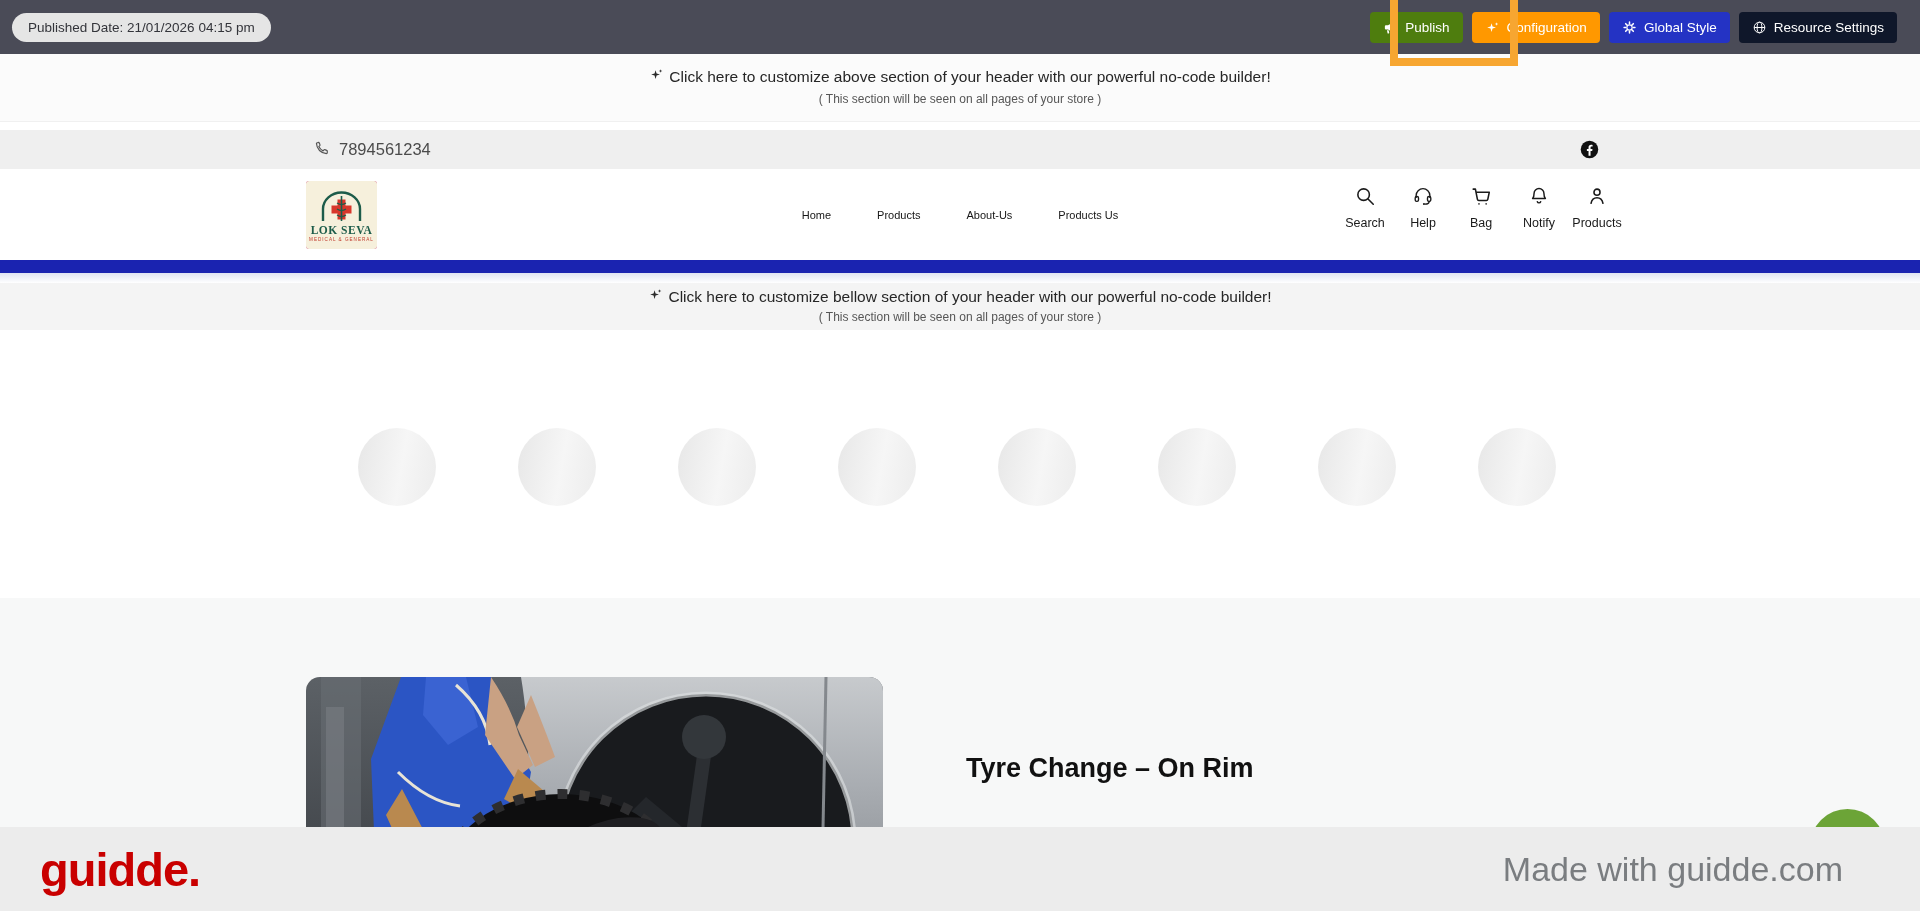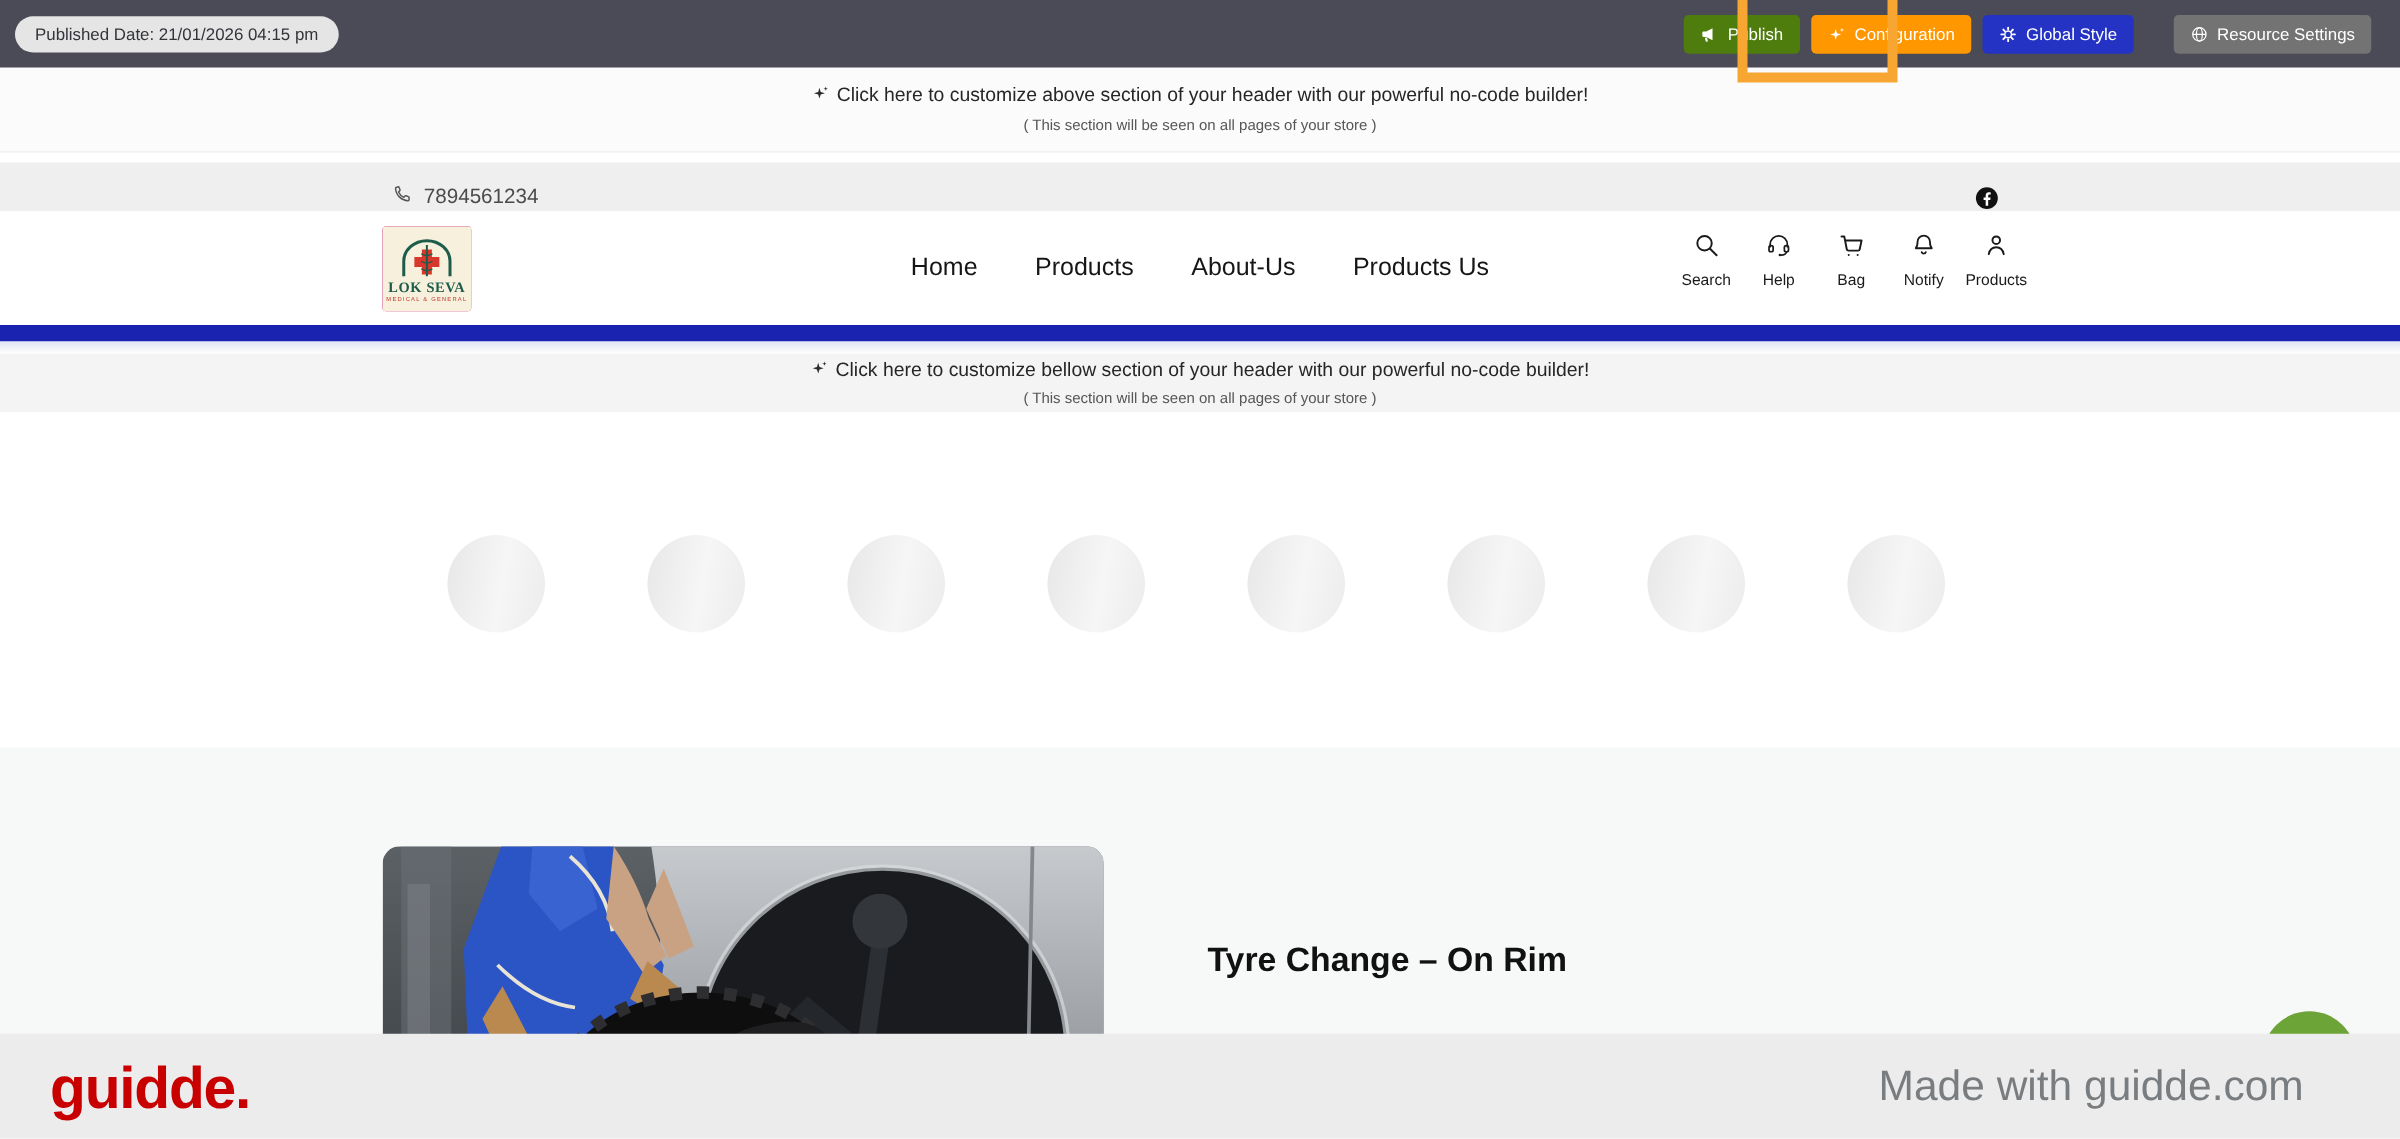--- a/index.html
+++ b/index.html
@@ -14,21 +14,21 @@
               font-size:13.5px; white-space:nowrap; }
   .tb-spacer { flex:1; }
   .tb-buttons { display:flex; gap:9px; align-items:center; }
   .tb-btn { display:flex; align-items:center; gap:7px; height:31px; padding:12px 13px;
             border:none; border-radius:4px; color:#fff; font-size:13.5px; cursor:pointer;
             font-family:"Liberation Sans",sans-serif; }
   .tb-btn svg { width:15px; height:15px; display:block; }
   .btn-publish  { background:#4E7D0E; }
   .btn-config   { background:#FF9800; }
   .btn-global   { background:#2433C4; }
-  .btn-resource { background:#737373;margin-left:23px; }
+  .btn-resource { background:#0f172a; }
   .highlight-box { position:absolute; left:1390px; top:-14px; width:128px; height:80px;
                    border:8px solid #F7A631; z-index:70; pointer-events:none; }
 
   
   .hint-a { position:absolute; left:0; top:54px; width:1920px; height:68px; background:#FBFBFB;
             border-bottom:1px solid #f0f0f0; text-align:center; cursor:pointer; }
   .hint-line1 { margin-top:13px; font-size:15.5px; font-weight:500; color:#262626;
                 display:flex; justify-content:center; align-items:center; gap:5px; }
   .hint-line1 svg { width:15px; height:15px; }
   .hint-line2 { margin-top:6px; font-size:12px; color:#565656; }
@@ -36,33 +36,33 @@
   .blue-divider { position:absolute; left:0; top:260px; width:1920px; height:13px; background:#1A23B0; z-index:5; }
   .divider-fade { position:absolute; left:0; top:273px; width:1920px; height:10px;
                   background:linear-gradient(#dfe3f2,#ffffff); }
   .hint-b { position:absolute; left:0; top:283px; width:1920px; height:47px; background:#F4F4F4;
             text-align:center; cursor:pointer; }
   .hint-b .hint-line1 { margin-top:4px; }
   .hint-b .hint-line2 { margin-top:4px; }
 
   
   .contact-bar { position:absolute; left:0; top:130px; width:1920px; height:39px; background:#EFEFEF;
-                 display:flex; align-items:flex-end; padding:0 320px 0 313px;gap:12px; }
+                 display:flex; align-items:center; padding:0 320px 0 313px;gap:12px; }
   .phone-wrap { display:flex; align-items:center; gap:8px; color:#4b4b4b; font-size:16.5px; }
   .phone-wrap svg { width:18px; height:18px; }
   .cb-spacer { flex:1; }
   .fb-icon svg { width:21px; height:21px; display:block; cursor:pointer; }
 
   
   .store-header { position:absolute; left:0; top:169px; width:1920px; height:91px; background:#fff; }
   .logo-card { position:absolute; left:306px; top:12px; width:71px; height:68px; background:#be185d;
                border-radius:3px; display:block; cursor:pointer; }
   .main-nav { position:absolute; left:0; top:0; width:1920px; height:91px;
               display:flex; justify-content:center; align-items:center; gap:46px; }
-  .main-nav a { color:#161616; font-size:20px; text-decoration:none; cursor:pointer; }
+  .main-nav a { color:#161616; font-size:11px; text-decoration:none; cursor:pointer; }
   .hdr-actions { position:absolute; right:306px; top:16px; display:flex; gap:24px; }
   .action-item { width:34px; display:flex; flex-direction:column; align-items:center; gap:5px;
                  cursor:pointer; color:#1a1a1a; }
   .action-item svg { width:22px; height:22px; }
   .action-label { font-size:12.5px; color:#1a1a1a; white-space:nowrap; }
 
   
   .content-white { position:absolute; left:0; top:330px; width:1920px; height:300px; background:#fff; }
   .ph-row { position:absolute; left:358px; top:98px; width:1198px; height:78px;
             display:flex; justify-content:space-between; }

